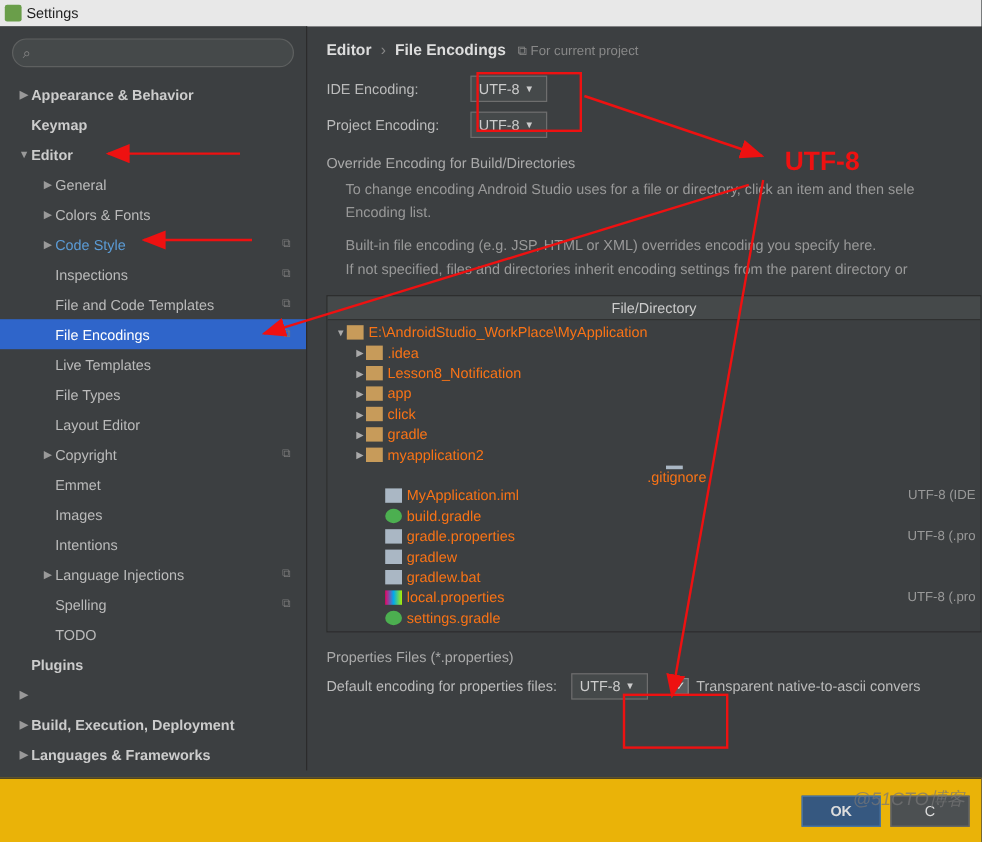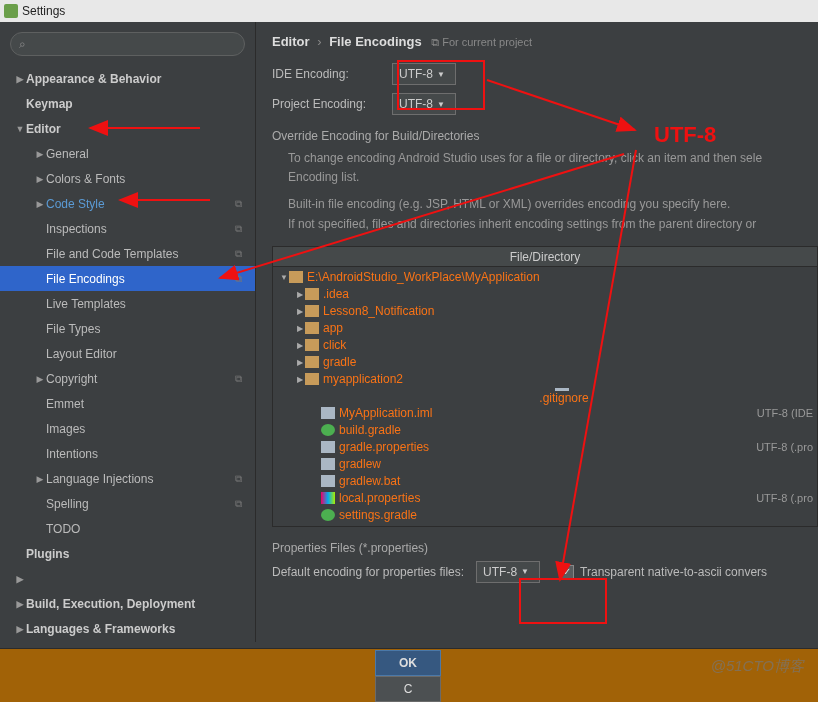--- a/index.html
+++ b/index.html
@@ -39,21 +39,21 @@
   .ic-folder-open { background: #c79b5a; }
   .ic-file { background: #aab7c4; }
   .ic-gradle { background: #4caf50; border-radius: 50%; }
   .ic-local { background: linear-gradient(90deg,#e06,#0ae,#ae0); }
   .frow .fname { color: #f97316; flex: 1; }
   .frow .fenc { color: #999; font-size: 11px; padding-right: 4px; }
   .prop-section { margin-top: 14px; }
   .prop-row { display: flex; align-items: center; margin-top: 6px; }
   .prop-row .lbl2 { margin-right: 12px; color: #bbb; }
   .chk { width: 14px; height: 14px; background: #5a5d5f; border: 1px solid #888; display: inline-flex; align-items: center; justify-content: center; color: #ddd; font-size: 10px; margin-left: 20px; margin-right: 6px; }
-  .footer { position: absolute; bottom: 0; right: 0; left: 0; height: 54px; border-top: 1px solid #2b2b2b; display: flex; align-items: center; justify-content: flex-end; padding-right: 10px; background: #a16207; flex-direction: column; }
+  .footer { position: absolute; bottom: 0; right: 0; left: 0; height: 54px; border-top: 1px solid #2b2b2b; display: flex; align-items: center; justify-content: flex-end; padding-right: 10px; background: #eab308; }
   .btn { background: #4c5052; border: 1px solid #6a6a6a; color: #ddd; height: 26px; min-width: 66px; margin-left: 8px; display: flex; align-items: center; justify-content: center; font-size: 12px; }
   .btn.primary { background: #365880; border-color: #4a78a8; font-weight: bold; }
   .watermark { position: absolute; bottom: 26px; right: 14px; color: #777; font-size: 15px; font-style: italic; opacity: .7; pointer-events:none;}
   
   .redbox { position: absolute; border: 2px solid #e11; pointer-events: none; }
   .redlabel { position: absolute; color: #e11; font-size: 22px; font-weight: bold; pointer-events: none; }
   svg.anno { position: absolute; left:0; top:0; pointer-events:none; }
 </style>
 </head>
 <body>

